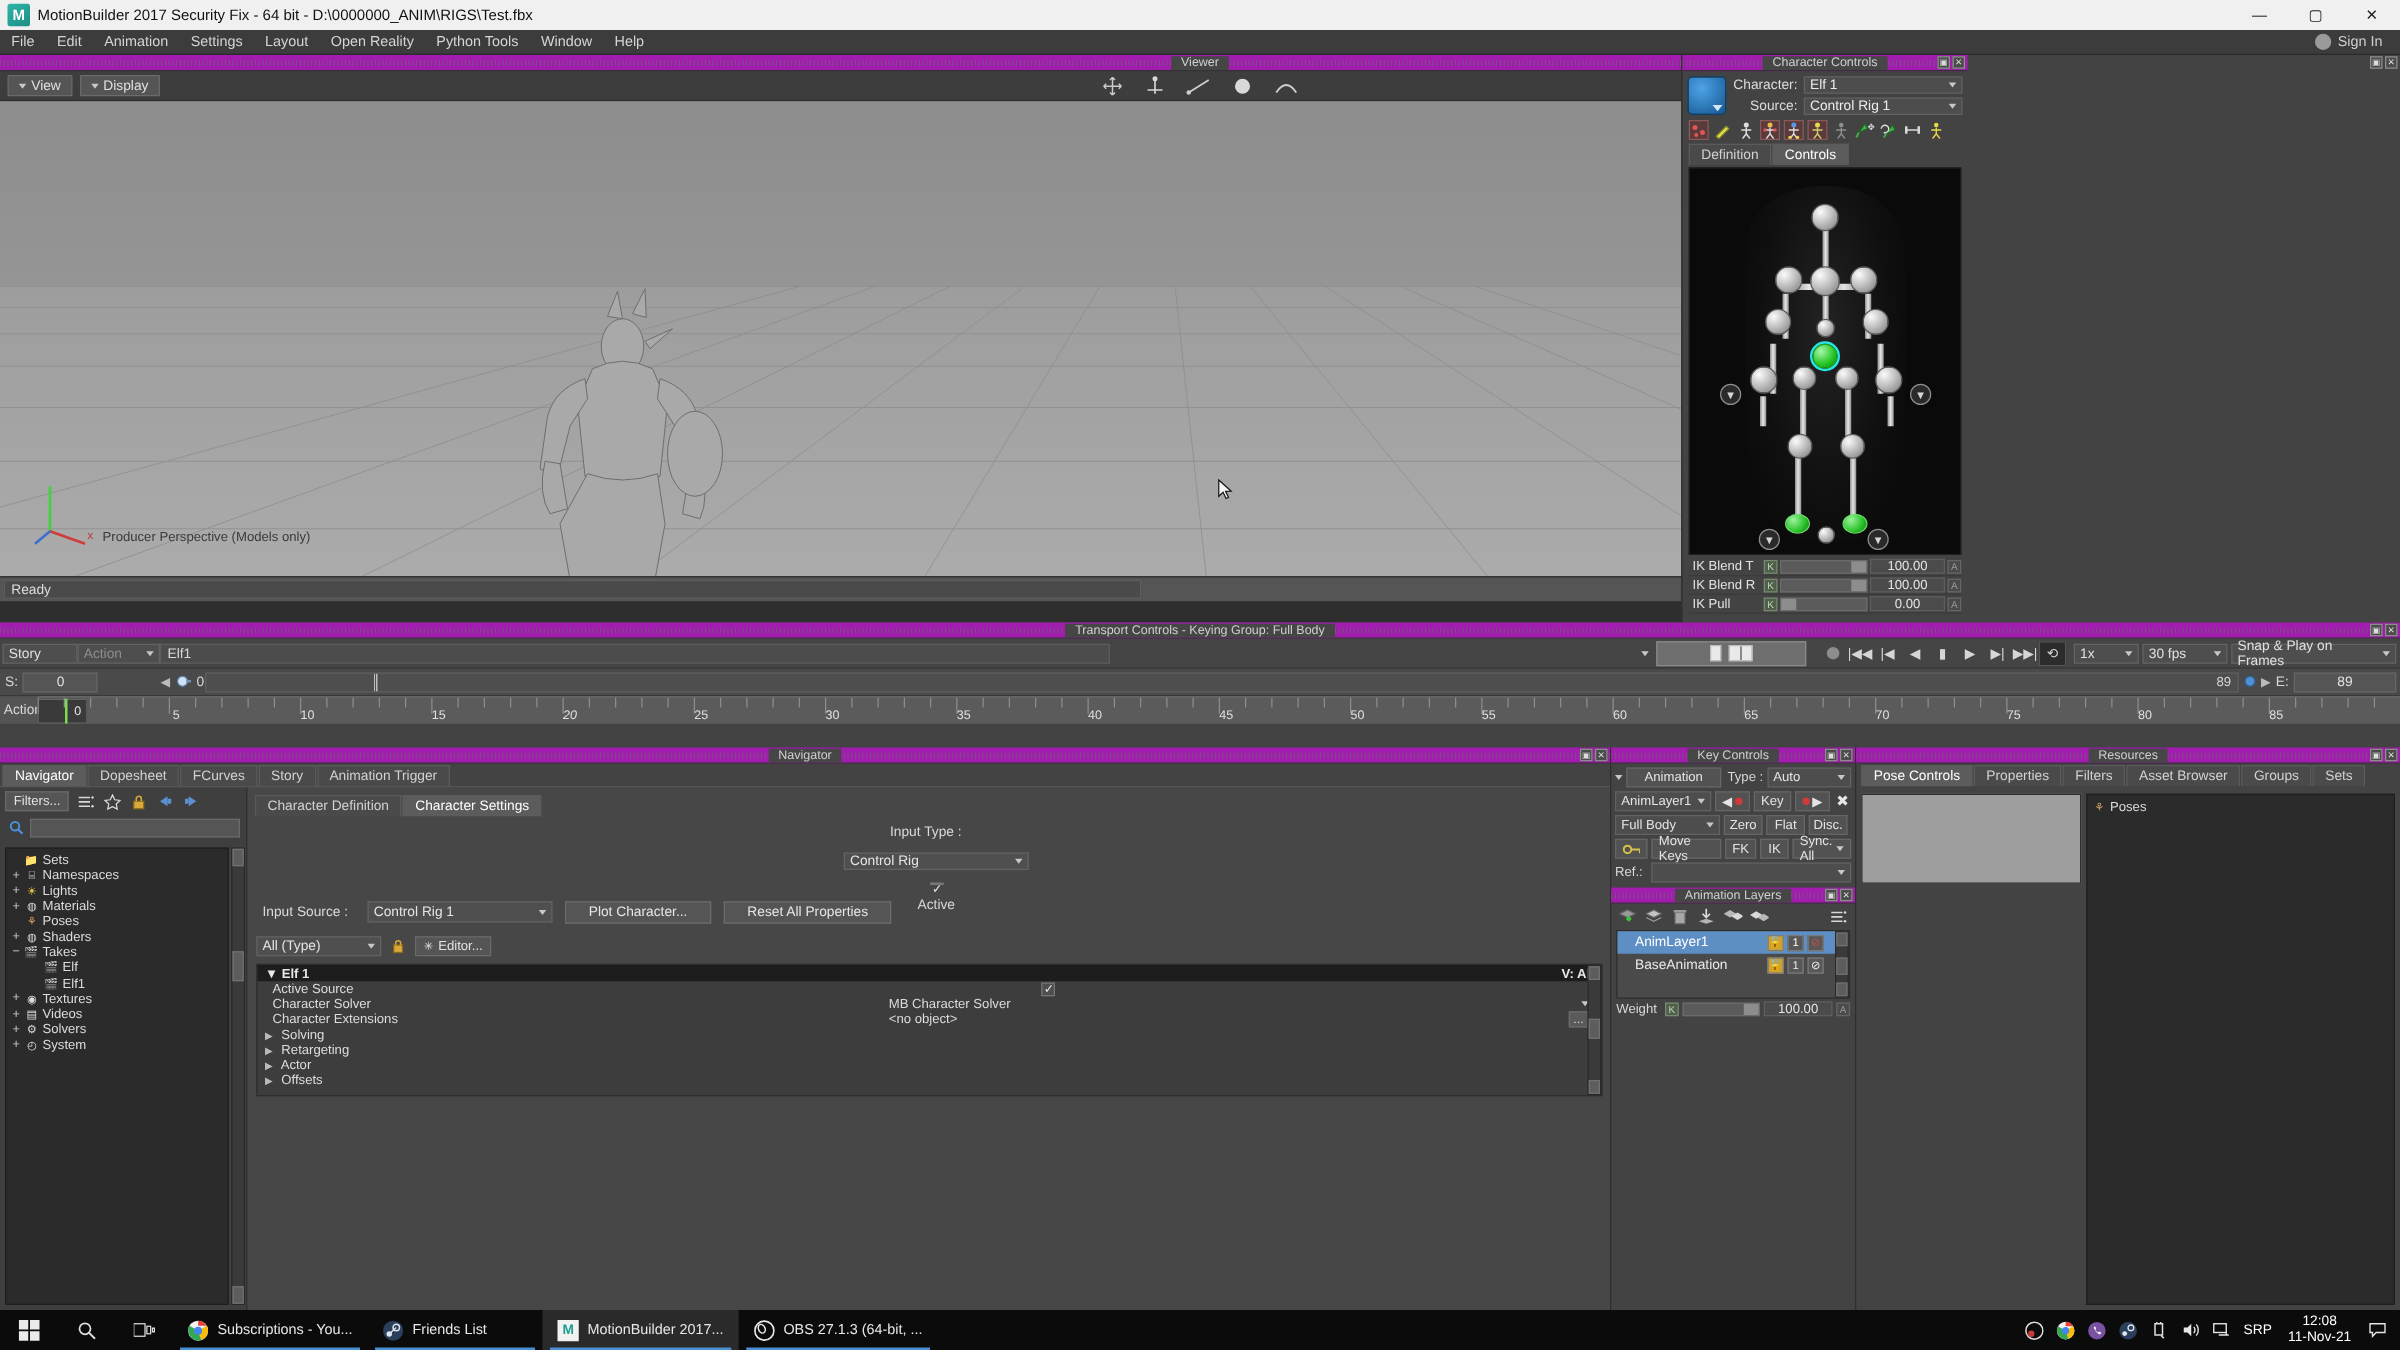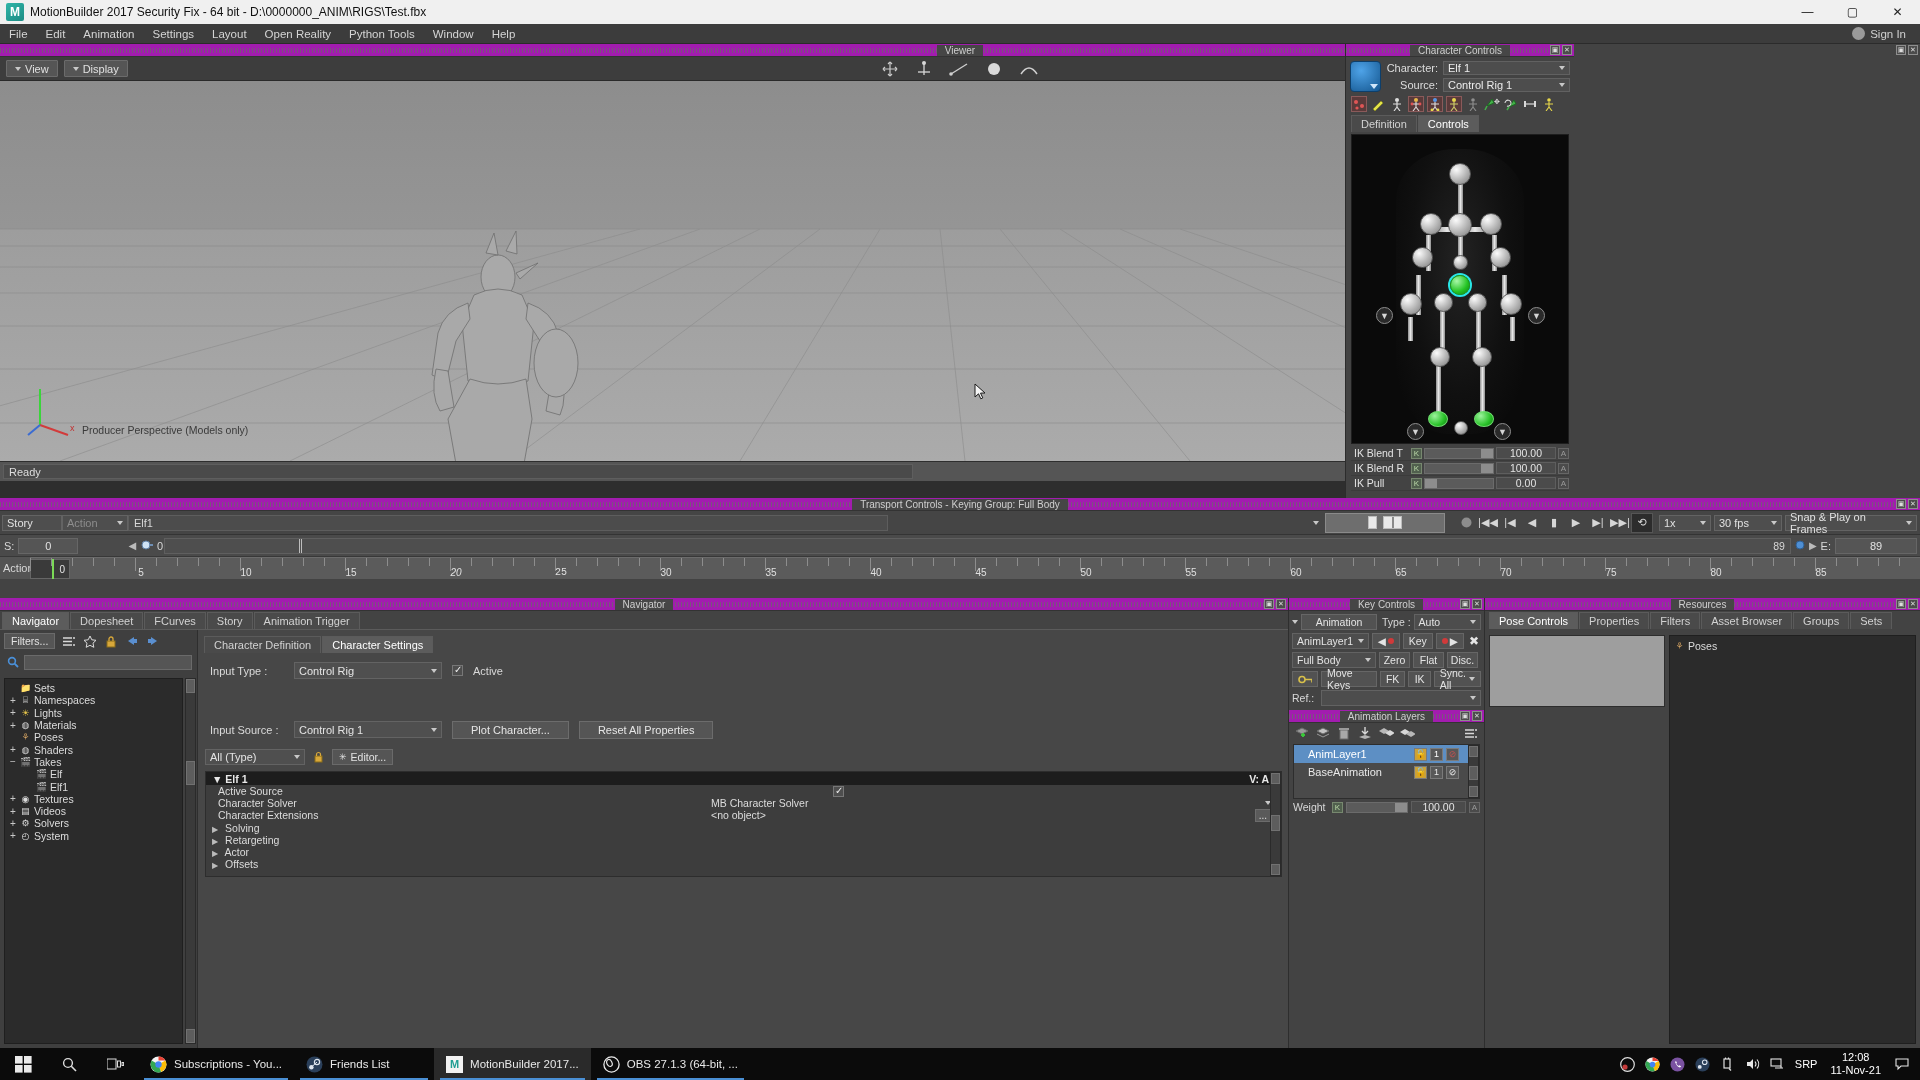--- a/index.html
+++ b/index.html
@@ -818,21 +818,21 @@
           <span class="tick" style="left: 1764px;"></span>
           <span class="tick tickL" style="left: 1785px;"></span>
           <span class="tick" style="left: 1806px;"></span>
           <span class="tick" style="left: 1827px;"></span>
           <span class="tick" style="left: 1848px;"></span>
           <span class="tick" style="left: 1869px;"></span>
           <span class="tlabel" style="left: 111px;">5</span>
           <span class="tlabel" style="left: 216px;">10</span>
           <span class="tlabel" style="left: 321px;">15</span>
           <span class="tlabel" style="left: 426px; font-style: italic;">20</span>
-          <span class="tlabel" style="left: 531px; font-family: Liberation Mono, monospace;">25</span>
+          <span class="tlabel" style="left: 531px;">25</span>
           <span class="tlabel" style="left: 636px;">30</span>
           <span class="tlabel" style="left: 741px;">35</span>
           <span class="tlabel" style="left: 846px;">40</span>
           <span class="tlabel" style="left: 951px;">45</span>
           <span class="tlabel" style="left: 1056px;">50</span>
           <span class="tlabel" style="left: 1161px;">55</span>
           <span class="tlabel" style="left: 1266px;">60</span>
           <span class="tlabel" style="left: 1371px;">65</span>
           <span class="tlabel" style="left: 1476px;">70</span>
           <span class="tlabel" style="left: 1581px;">75</span>
@@ -980,21 +980,21 @@
             <div class="vthumb" style="bottom:0;height:14px;"></div>
           </div>
         </div>
 
         <div class="navright">
           <div class="csTabs">
             <div class="tab">Character Definition</div>
             <div class="tab on">Character Settings</div>
           </div>
           <div class="csbody">
-            <div class="formrow" style="margin-top:4px;">
+            <div class="formrow" style="margin-top:4px;flex-direction:column;">
               <span class="flabel">Input Type :</span>
               <span class="fcombo">
                 <span>Control Rig</span>
                 <span class="caret"></span>
                 </span>
               <span class="chk on"></span>
               <span style="font-size:11px;">Active</span>
             </div>
             <div class="formrow">
               <span class="flabel">Input Source :</span>

